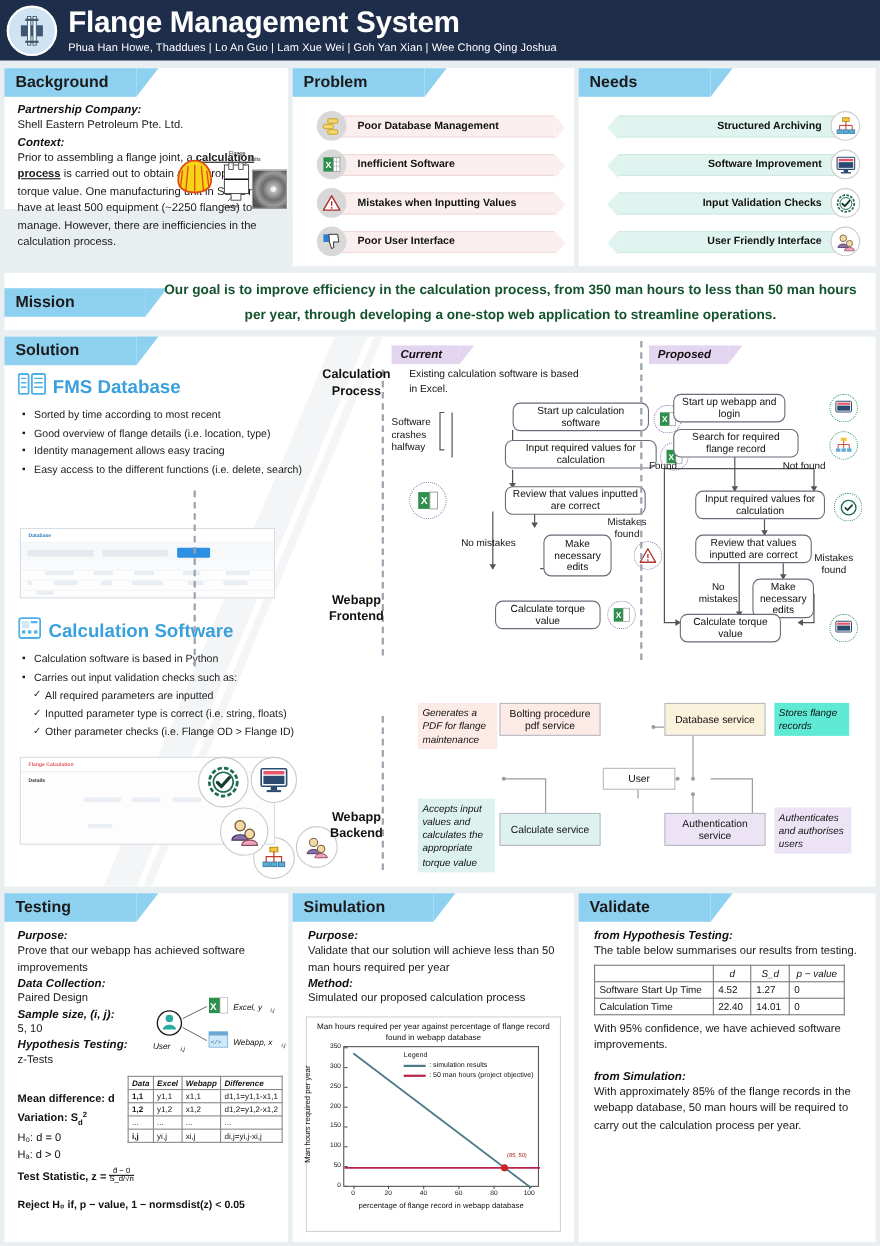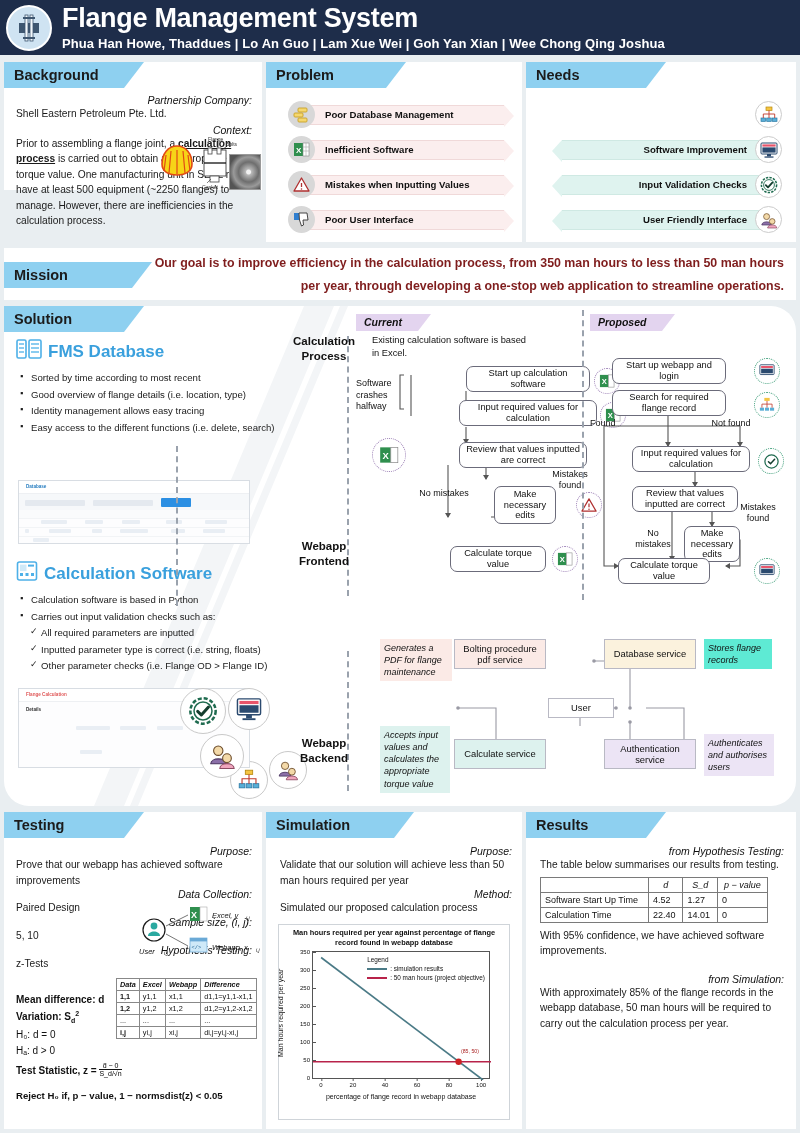--- a/index.html
+++ b/index.html
@@ -24,42 +24,42 @@
     width: 46px; height: 46px; border-radius: 50%;
     background: #cfe3f2; border: 2px solid #ffffff;
     display:flex; align-items:center; justify-content:center;
   }
   .title-block { padding-left: 4px; }
   .poster-title {
     color: #ffffff; font-size: 27px; font-weight: bold; letter-spacing: -0.3px;
     line-height: 1.05; white-space: nowrap;
   }
   .authors {
-    color: #ffffff; font-size: 13px; font-weight: bold; margin-top: 3px;
+    color: #ffffff; font-size: 10px; font-weight: normal; margin-top: 3px;
     letter-spacing: 0.1px;
   }
 
   
   .panel { position: absolute; background: #ffffff; }
   .sec-head {
     position: relative; height: 26px; background: #8ed0f0;
     display: flex; align-items: center; padding-left: 10px;
     font-size: 14.5px; font-weight: bold; color: #1b1b1b;
   }
   .sec-head::after {
     content: ""; position: absolute; right: -20px; top: 0;
     border-top: 26px solid #8ed0f0; border-right: 20px solid transparent;
   }
   .sec-head.narrow { width: 120px; }
   .sec-head.w128 { width: 128px; }
 
   
   #bg-panel { left: 4px; top: 62px; width: 258px; height: 128px; }
   .body-pad { padding: 6px 10px 8px 12px; }
-  .lbl-it { font-style: italic; font-weight: normal; font-size: 10.5px; color:#111;text-align:right; }
+  .lbl-it { font-style: italic; font-weight: bold; font-size: 10.5px; color:#111; }
   .txt { font-size: 10.2px; color:#1a1a1a; line-height: 1.52; }
   .txt b { font-weight: bold; }
   .u { text-decoration: underline; }
 
   .shell-logo {
     position:absolute; left: 155px; top: 82px; width: 36px; height: 34px;
   }
   .flange-dia {
     position:absolute; left: 192px; top: 72px; width: 42px; height: 58px;
   }
@@ -108,27 +108,27 @@
   .chev-bar-r::before {
     content:""; position:absolute; left:-10px; top:-1px;
     border-top: 11px solid transparent; border-bottom: 11px solid transparent;
     border-right: 10px solid #dff3ef;
   }
 
   
   #mission-panel { left: 4px; top: 248px; width: 792px; height: 52px; }
   .mission-text {
     position:absolute; left: 140px; top: 4px; width: 640px;
-    font-size: 12.4px; font-weight: bold; color:#7f1d1d; line-height: 1.85;
-    text-align: right;
+    font-size: 12.4px; font-weight: bold; color:#14532d; line-height: 1.85;
+    text-align: center;
   }
   #mission-head { position:absolute; left:0; top:14px; }
 
   
-  #sol-panel { left: 4px; top: 306px; width: 792px; height: 500px; border-radius: 25px; }
+  #sol-panel { left: 4px; top: 306px; width: 792px; height: 500px; }
   .diag-band {
     position:absolute; left:0; top:0; width:792px; height:500px;
     overflow:hidden; pointer-events:none;
   }
 
   .sol-left { position:absolute; left: 12px; top: 32px; width: 262px; }
   .sol-h {
     display:flex; align-items:center; gap:6px;
     font-size: 17px; font-weight: bold; color:#3aa0dd; margin-bottom: 5px;
   }
@@ -215,21 +215,21 @@
 
   .eq { font-size: 10px; color:#111; }
   .frac { display:inline-block; vertical-align:middle; text-align:center; font-size:7px; line-height:1.1;}
   .frac .num { border-bottom:1px solid #111; display:block; padding: 0 2px;}
 
   
   .chart-wrap {
     position:absolute; left: 12px; top: 112px; width: 232px; height: 196px;
     border:1px solid #cfd4d9; background:#fff; padding: 3px;
   }
-  .chart-title { font-size: 7.4px; text-align:center; color:#111; line-height:1.3;font-weight:bold; }
+  .chart-title { font-size: 7.4px; text-align:center; color:#111; line-height:1.3; }
   .plot {
     position:relative; margin: 4px 0 0 30px; width: 178px; height: 128px;
     border:1px solid #555; background:#fff;
   }
   .ytick { position:absolute; right: 100%; transform: translateY(-50%);
     font-size: 6px; color:#111; padding-right: 3px; white-space:nowrap;}
   .ytick::after { content:""; position:absolute; right:-3px; top:50%; width:3px; height:1px; background:#555;}
   .xtick { position:absolute; top: 100%; transform: translateX(-50%);
     font-size: 6px; color:#111; padding-top: 4px; }
   .xtick::before { content:""; position:absolute; left:50%; top:0; width:1px; height:3px; background:#555;}
@@ -361,20 +361,21 @@
       <div class="chev-row-r">
         <div class="chev-icon-r">
           <svg width="18" height="18" viewBox="0 0 18 18">
             <rect x="6" y="1" width="6" height="3.4" fill="#f5c542" stroke="#b88a10" stroke-width="0.7"></rect>
             <rect x="1" y="12" width="4.6" height="3.4" fill="#5aaed6" stroke="#2c7ca8" stroke-width="0.7"></rect>
             <rect x="6.7" y="12" width="4.6" height="3.4" fill="#5aaed6" stroke="#2c7ca8" stroke-width="0.7"></rect>
             <rect x="12.4" y="12" width="4.6" height="3.4" fill="#5aaed6" stroke="#2c7ca8" stroke-width="0.7"></rect>
             <path d="M9 4.4 V8 M3.3 12 V8 H14.7 V12 M9 8 V12" stroke="#c0392b" stroke-width="0.9" fill="none"></path>
           </svg>
         </div>
+        <div class="chev-bar-r">Structured Archiving</div>
       </div>
 
       <div class="chev-row-r">
         <div class="chev-icon-r">
           <svg width="18" height="18" viewBox="0 0 18 18">
             <rect x="1" y="2" width="16" height="11" rx="1" fill="#fff" stroke="#2b4a6f" stroke-width="1"></rect>
             <rect x="2.4" y="3.4" width="13.2" height="2.2" fill="#e8546a"></rect>
             <rect x="2.4" y="6.4" width="13.2" height="5.2" fill="#2b4a6f"></rect>
             <rect x="7" y="13" width="4" height="2.4" fill="#2b4a6f"></rect>
             <rect x="4.5" y="15.4" width="9" height="1.3" fill="#2b4a6f"></rect>
@@ -659,21 +660,21 @@
         <polygon points="78,113 75,108 81,108"></polygon>
         <polygon points="150,113 147,108 153,108"></polygon>
         <polygon points="105,153 102,148 108,148"></polygon>
         <polygon points="82,227 79,222 85,222"></polygon>
         <polygon points="122,193 119,188 125,188"></polygon>
         <polygon points="29,232 24,229 24,235"></polygon>
         <polygon points="135,232 140,229 140,235"></polygon>
       </g>
     </svg>
 
-    <div class="fbox" style="left:608px; top:52px; width:114px; height:26px;">Start up webapp and login</div>
+    <div class="fbox" style="left:608px; top:52px; width:102px; height:26px;">Start up webapp and login</div>
     <div class="fbox" style="left:608px; top:84px; width:114px; height:26px;">Search for required flange record</div>
     <div class="fbox" style="left:628px; top:140px; width:118px; height:26px;">Input required values for calculation</div>
     <div class="fbox" style="left:628px; top:180px; width:106px; height:26px;">Review that values inputted are correct</div>
     <div class="fbox" style="left:680px; top:220px; width:56px; height:36px;">Make necessary edits</div>
     <div class="fbox" style="left:614px; top:252px; width:92px; height:26px;">Calculate torque value</div>
 
     <div class="flabel" style="left:586px; top:112px; width:36px; text-align:left;">Found</div>
     <div class="flabel" style="left:700px; top:112px; width:54px;">Not found</div>
     <div class="flabel" style="left:625px; top:222px; width:48px;">No mistakes</div>
     <div class="flabel" style="left:728px; top:196px; width:52px;">Mistakes found</div>
@@ -885,21 +886,21 @@
             <span class="leg-sw" style="background:#b8234a;"></span>
             <span>: 50 man hours (project objective)</span>
           </div>
         </div>
       </div>
       <div class="xlab">percentage of flange record in webapp database</div>
     </div>
   </div>
 
   <div class="panel" id="res-panel">
-    <div class="sec-head narrow">Results</div>
+    <div class="sec-head narrow">Validate</div>
     <div style="padding:7px 12px 0 14px;">
       <div class="lbl-it">from Hypothesis Testing:</div>
       <div class="txt" style="margin-bottom:4px;">The table below summarises our results from testing.</div>
 
       <table class="res">
         <thead>
             <tr>
           <th style="width:108px;"></th>
           <th>d</th>
           <th>S_d</th>

